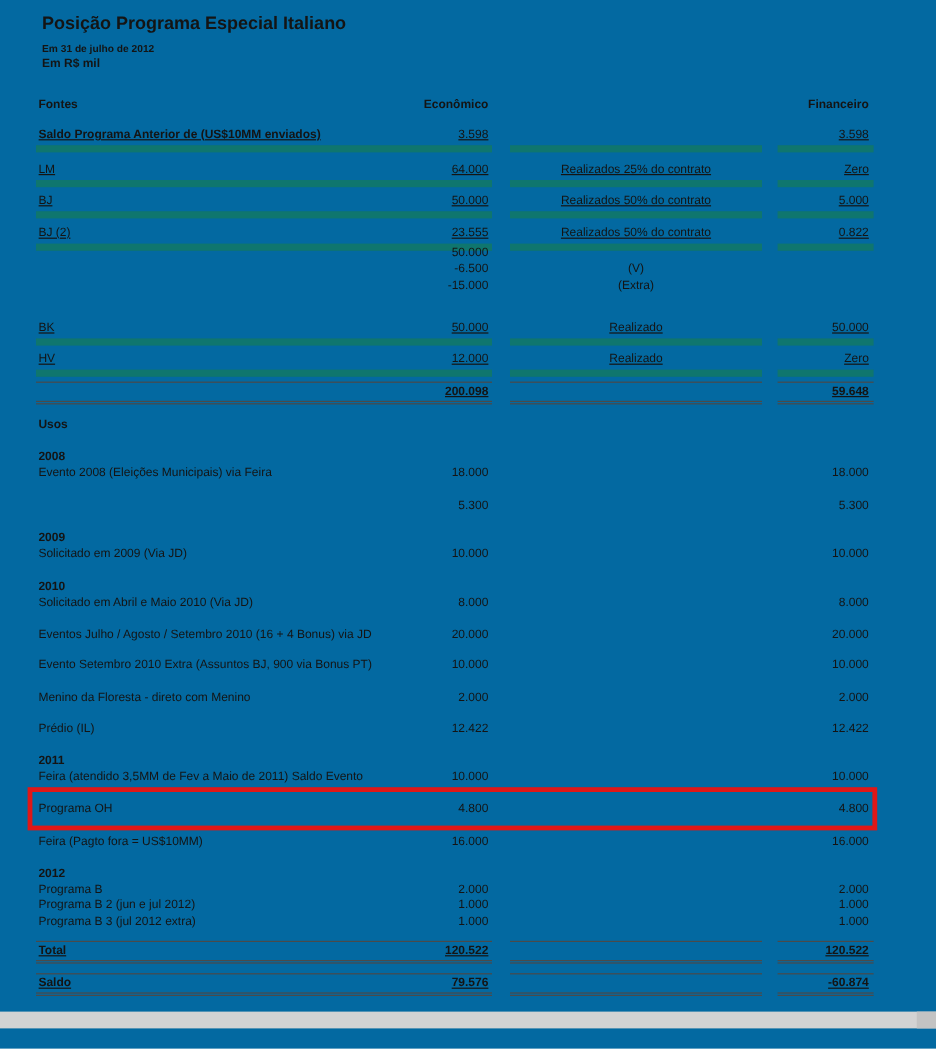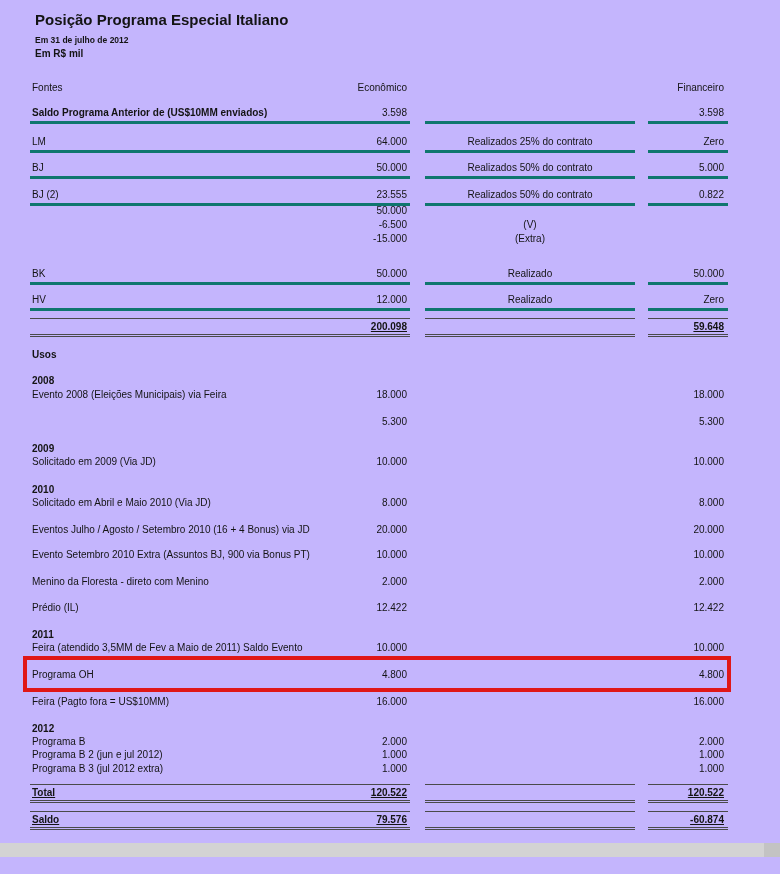--- a/index.html
+++ b/index.html
@@ -1,39 +1,39 @@
 <!DOCTYPE html>
 <html><head>
 <meta charset="utf-8">
 <style>
   html,body { margin:0; padding:0; background:#ffffff; }
   .sheet {
-    position:relative; width:780px; height:874px; background:#c4b5fd;
+    position:relative; width:780px; height:874px; background:#0369a1;
     font-family:"Liberation Sans", sans-serif; color:#141414; overflow:hidden;
   }
   .title   { position:absolute; left:35px; top:11px; font-size:15px; font-weight:bold; }
   .date    { position:absolute; left:35px; top:35px; font-size:8.5px; font-weight:bold; }
   .unit    { position:absolute; left:35px; top:48px; font-size:10px; font-weight:bold; }
 
   .row { position:absolute; left:30px; width:698px; display:flex;
          font-size:10px; line-height:13px; }
   .grp       { box-sizing:border-box; }
   .grp.left  { width:380px; display:flex; padding-bottom:2px; }
   .lbl       { margin-left:2px; width:280px; overflow:hidden; white-space:nowrap; }
   .val       { flex:1; text-align:right; padding-right:3px; white-space:nowrap; }
   .grp.mid   { width:210px; margin-left:15px; text-align:center; padding-bottom:2px; }
   .grp.fin   { width:80px;  margin-left:13px; text-align:right; padding-right:4px; padding-bottom:2px; }
 
-  .row.u .grp { border-bottom:3px solid #0f766e; }
+  .row.u .grp { border-bottom:6px solid #0f766e;text-decoration:underline; }
 
   .row.tot .grp { border-top:1px solid #4a4a4a; border-bottom:3px double #4a4a4a;
                   padding-top:2px; padding-bottom:1px; line-height:12px; }
   .row.tot { font-weight:bold;text-decoration:underline; }
 
-  .row.hdr { font-weight:normal; }
+  .row.hdr { font-weight:bold; }
   .b       { font-weight:bold; }
 
   .hl-box { position:absolute; left:23px; top:656px; width:708px; height:36px;
             box-sizing:border-box; border:4px solid #e01717; }
 
   .scrollbar { position:absolute; left:0; top:843px; width:780px; height:14px;
                background:#d3d3d3; }
   .scrollbar .track-end { position:absolute; right:0; top:0; width:16px; height:14px;
                background:#c3c3c3; }
 </style>

